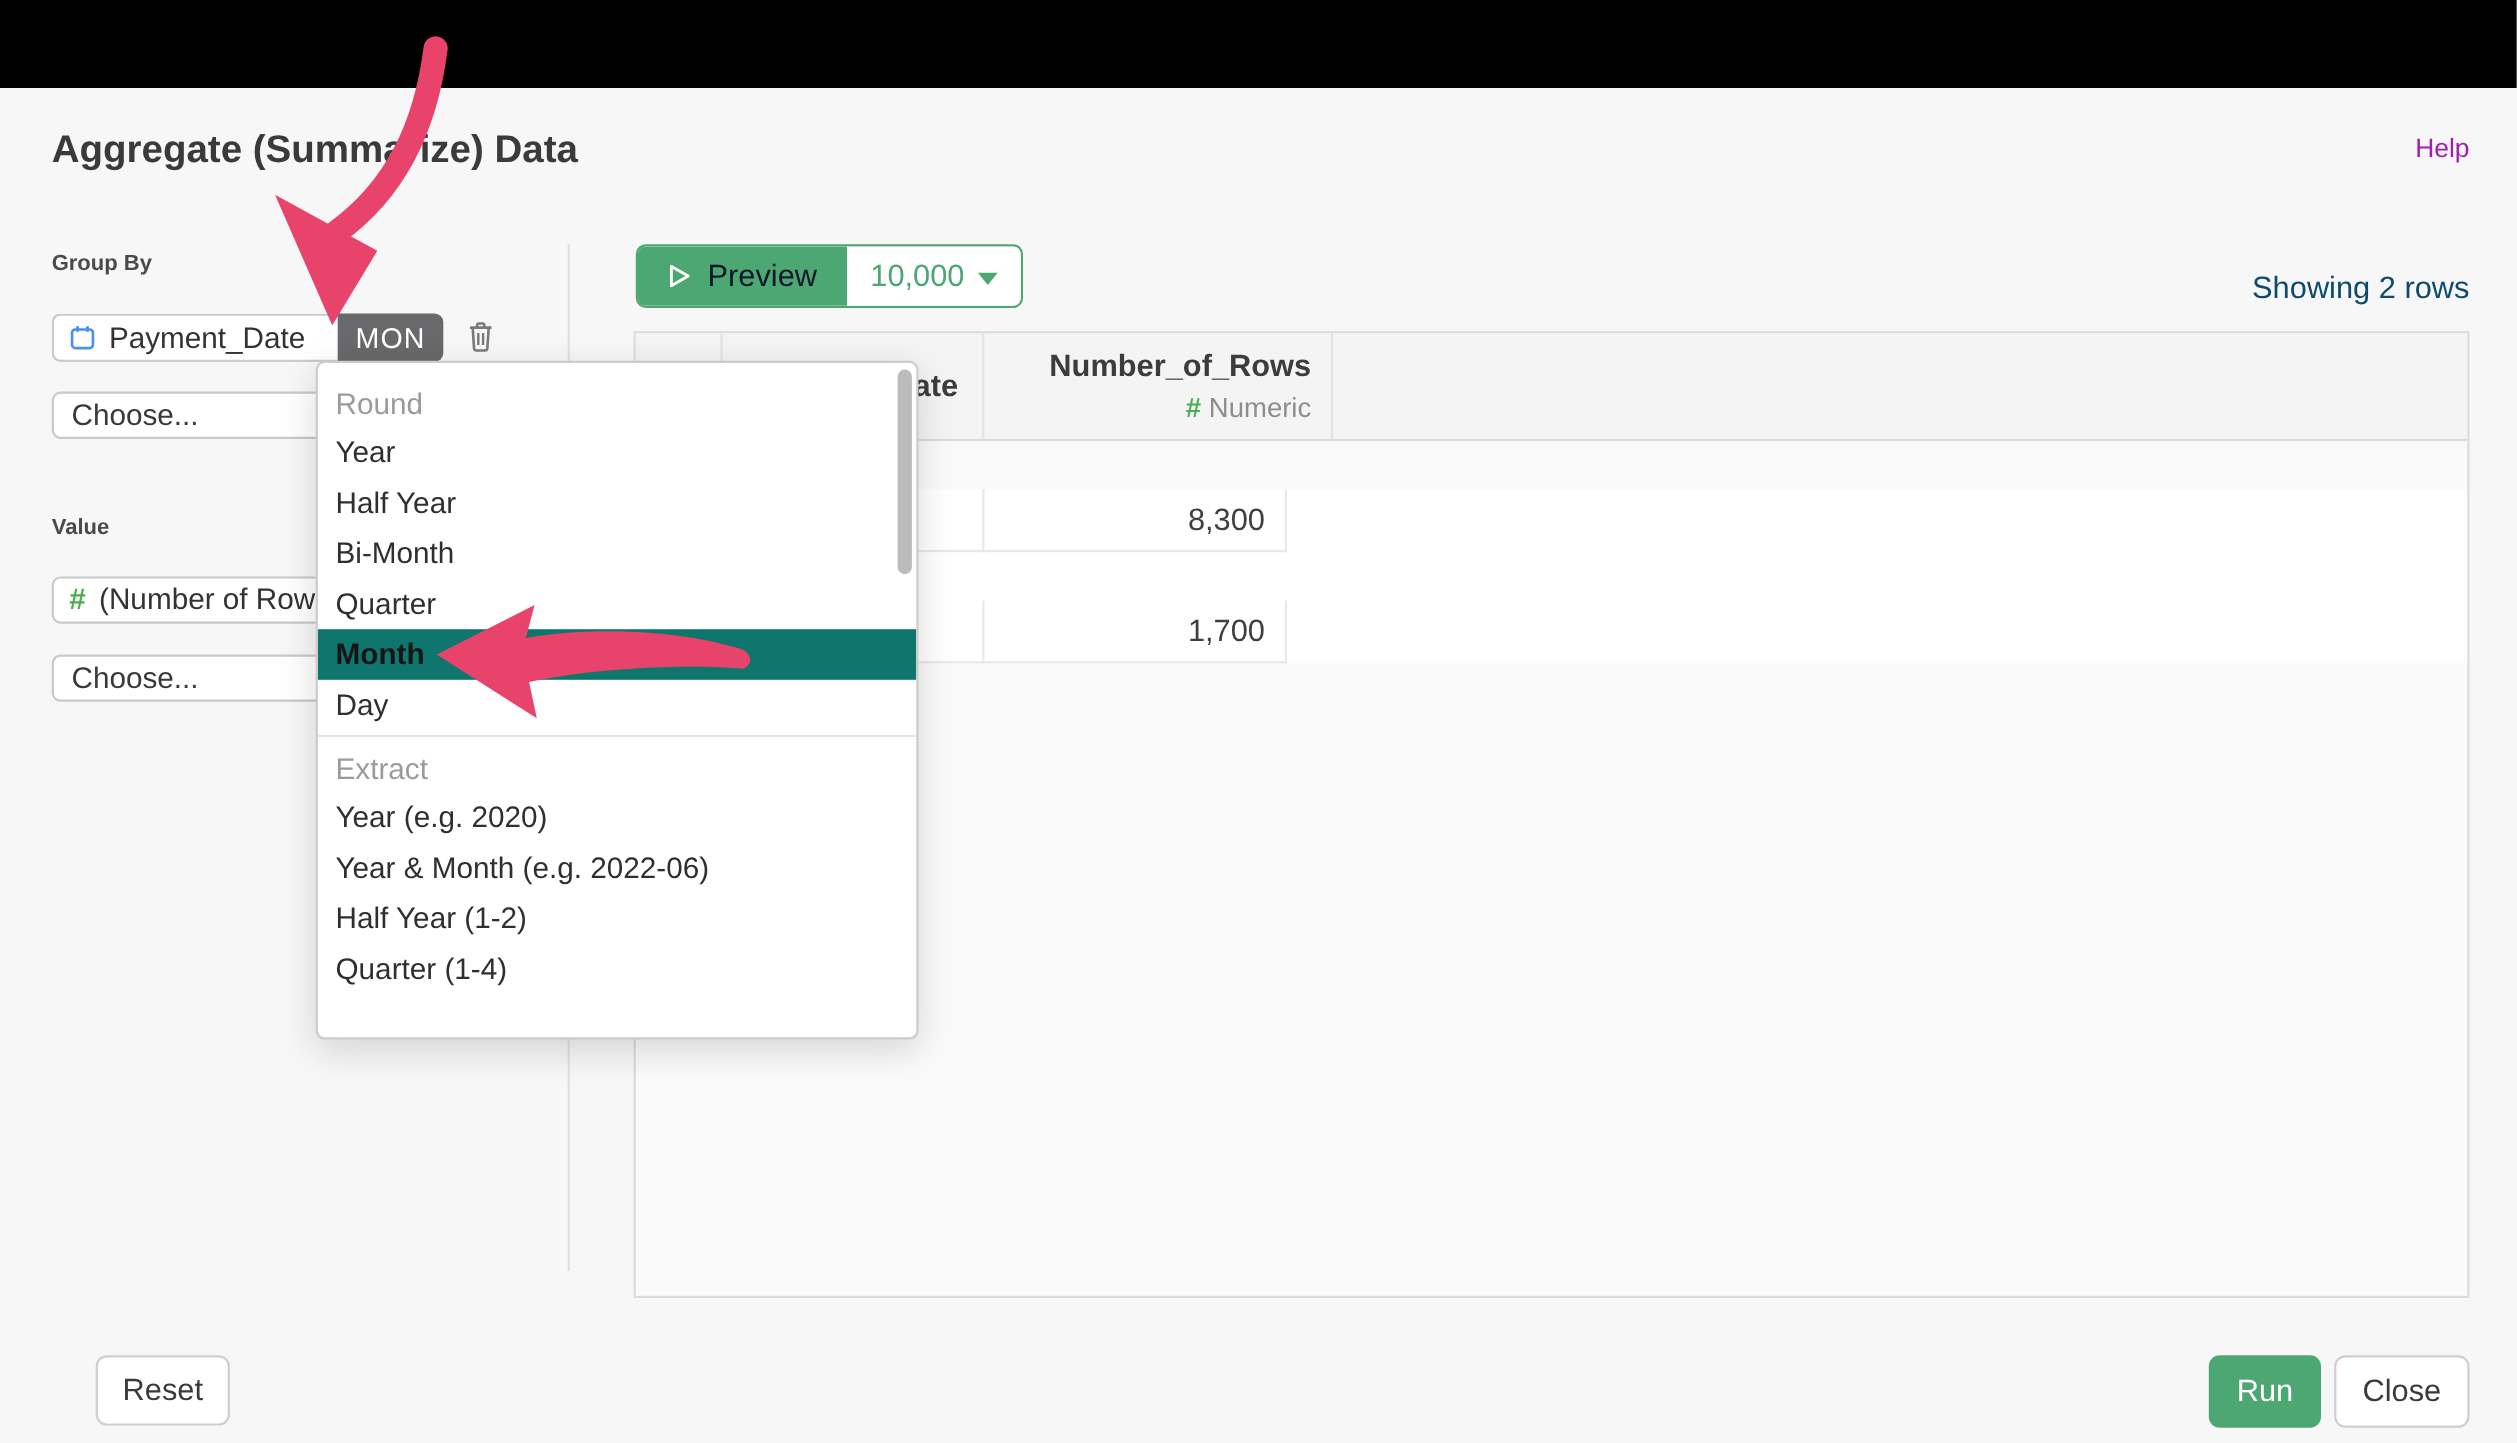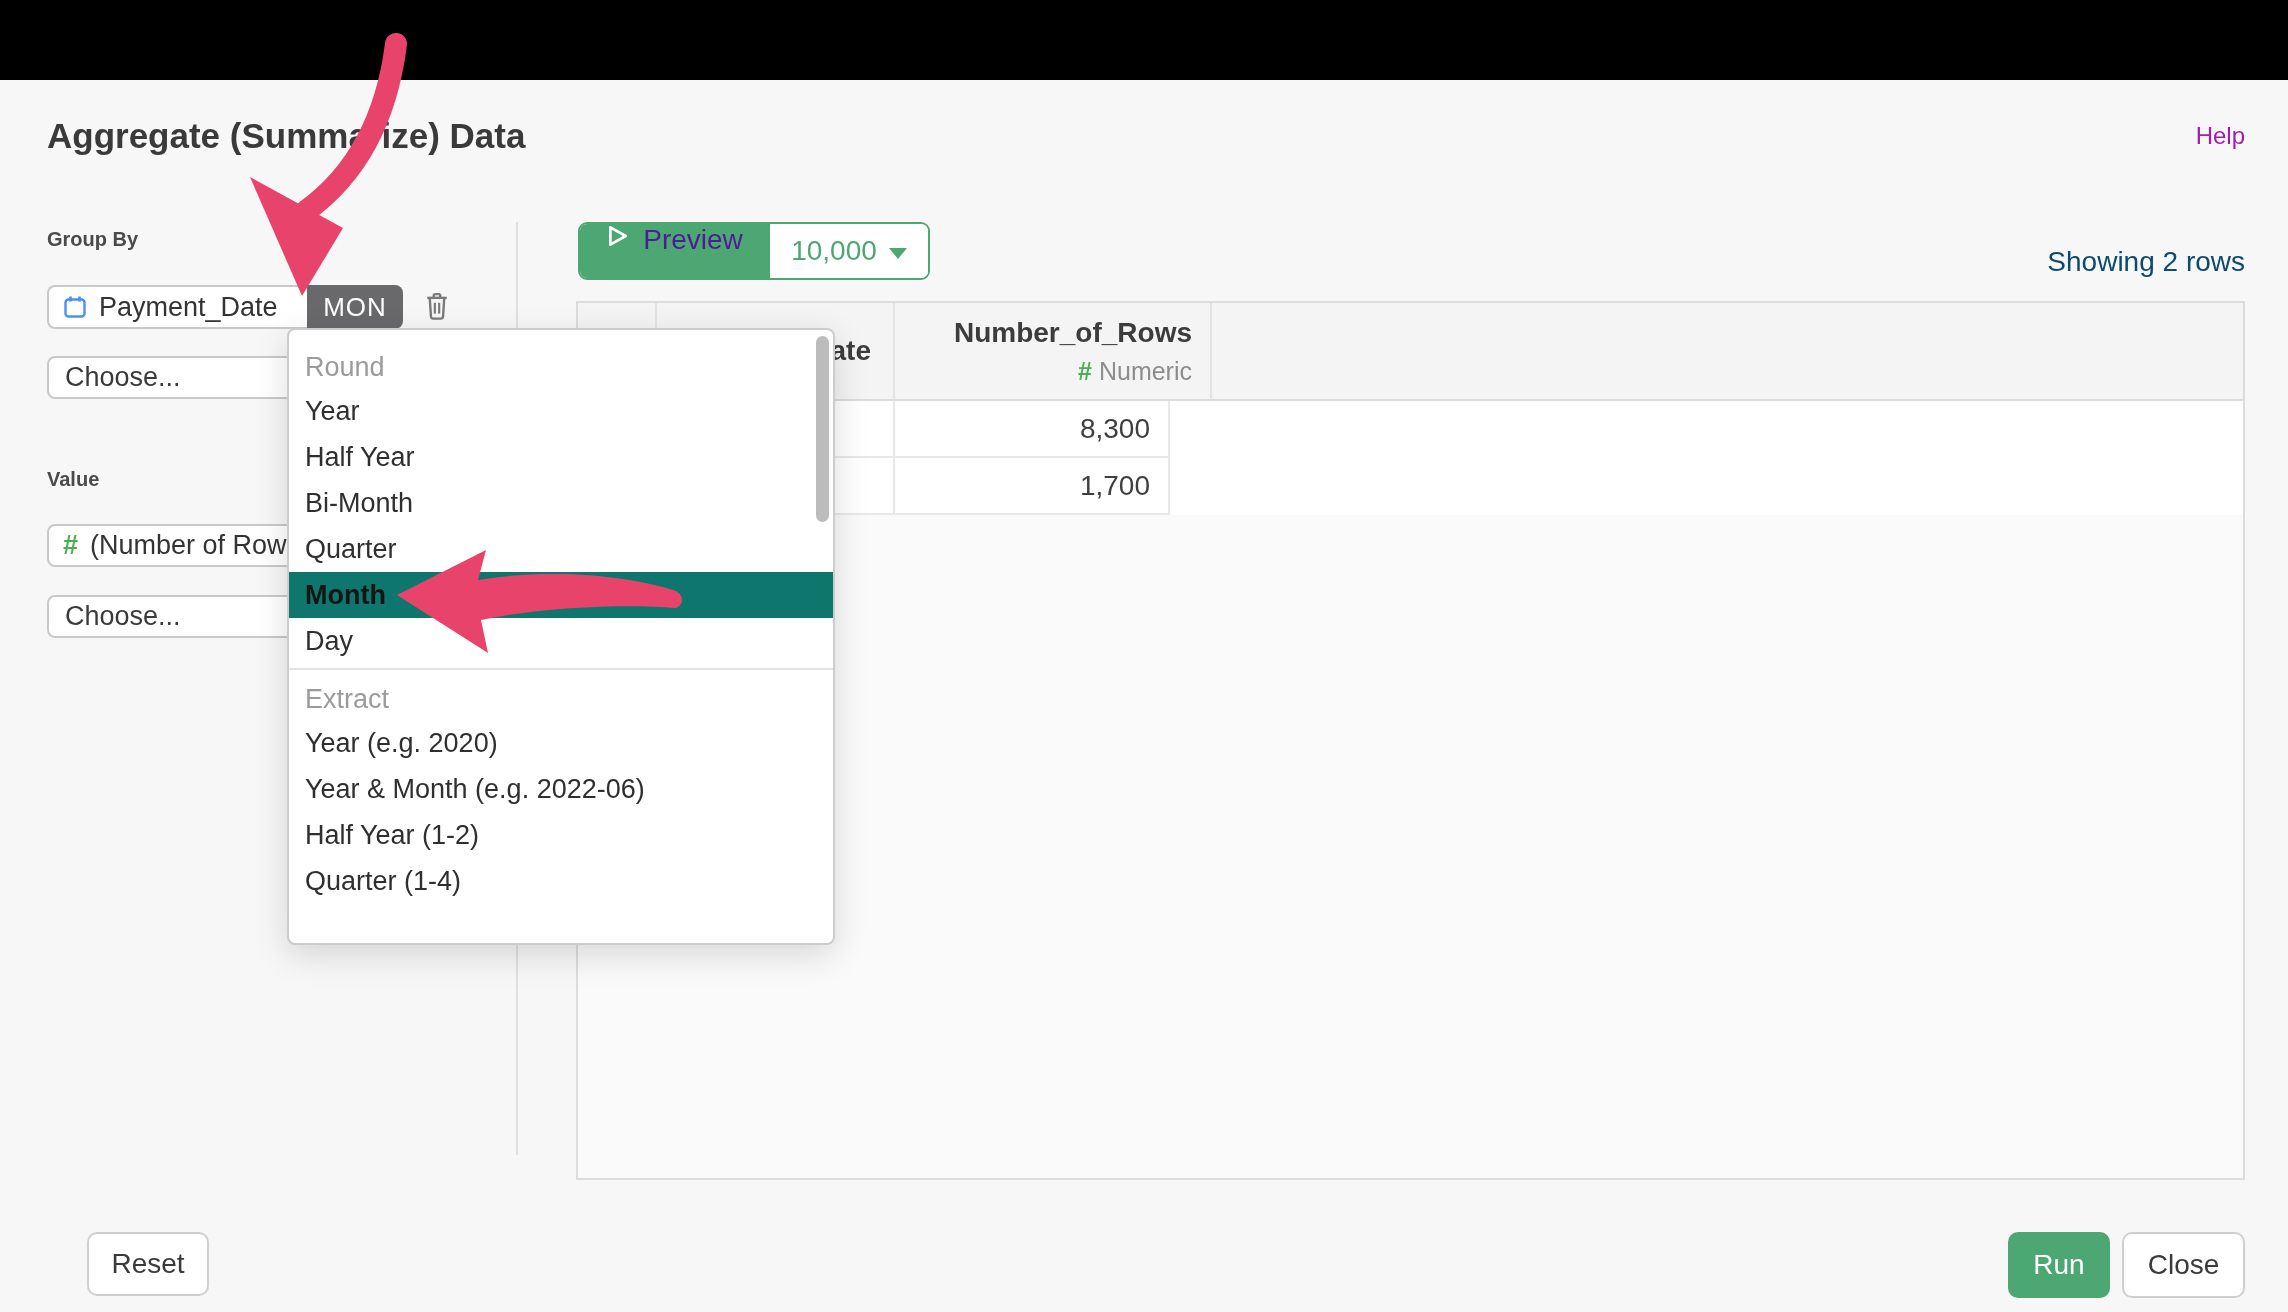--- a/index.html
+++ b/index.html
@@ -61,22 +61,22 @@
 
   
   #panel-divider { left:516px; top:222px; width:2px; height:933px; background:#e0e0e0; }
 
   
   #preview-group {
     left:578px; top:222px; height:58px; display:flex;
     border:2px solid #4da773; border-radius:9px; overflow:hidden; cursor:pointer;
   }
   #preview-main {
-    width:190px; height:100%; background:#4da773; color:#4c1d95;
-    display:flex; justify-content:center; gap:14px;
+    width:190px; height:100%; background:#4da773; color:#0f172a;
+    display:flex; align-items:center; justify-content:center; gap:14px;
     font-size:28px;
   }
   #preview-limit {
     width:158px; height:100%; background:#fff; color:#4da773;
     display:flex; align-items:center; justify-content:center; gap:12px;
     font-size:28px;
   }
   .caret-down {
     width:0; height:0; border-left:9px solid transparent;
     border-right:9px solid transparent; border-top:11px solid #4da773;
@@ -95,21 +95,21 @@
         justify-content:center; align-items:flex-end; gap:8px; }
   .th.rownum { width:79px; }
   .th.c-date { width:238px; padding-right:22px; }
   .th.c-num  { width:317px; padding-right:18px; }
   .th.filler { flex:1; border-right:none; }
   .col-name { font-size:28px; font-weight:bold; color:#3c3c3c; }
   .col-type { font-size:25px; color:#8d8d8d; }
   .col-type .hash { font-size:25px; }
 
   #tbody { background:#fff; }
-  .tr { display:flex; height:57px; }
+  .tr { display:flex; height:57px;margin-top:44px; }
   .td { border-right:2px solid #e8e8e8; border-bottom:2px solid #e8e8e8;
         display:flex; align-items:center; justify-content:flex-end; }
   .td.rownum { width:79px; }
   .td.c-date { width:238px; padding-right:22px; }
   .td.c-num  { width:275px; padding-right:18px; font-size:28px; color:#3f3f3f; }
   .td.filler { flex:1; border-right:none; border-bottom:none; }
 
   
   #dropdown {
     left:287px; top:328px; width:548px; height:617px;

